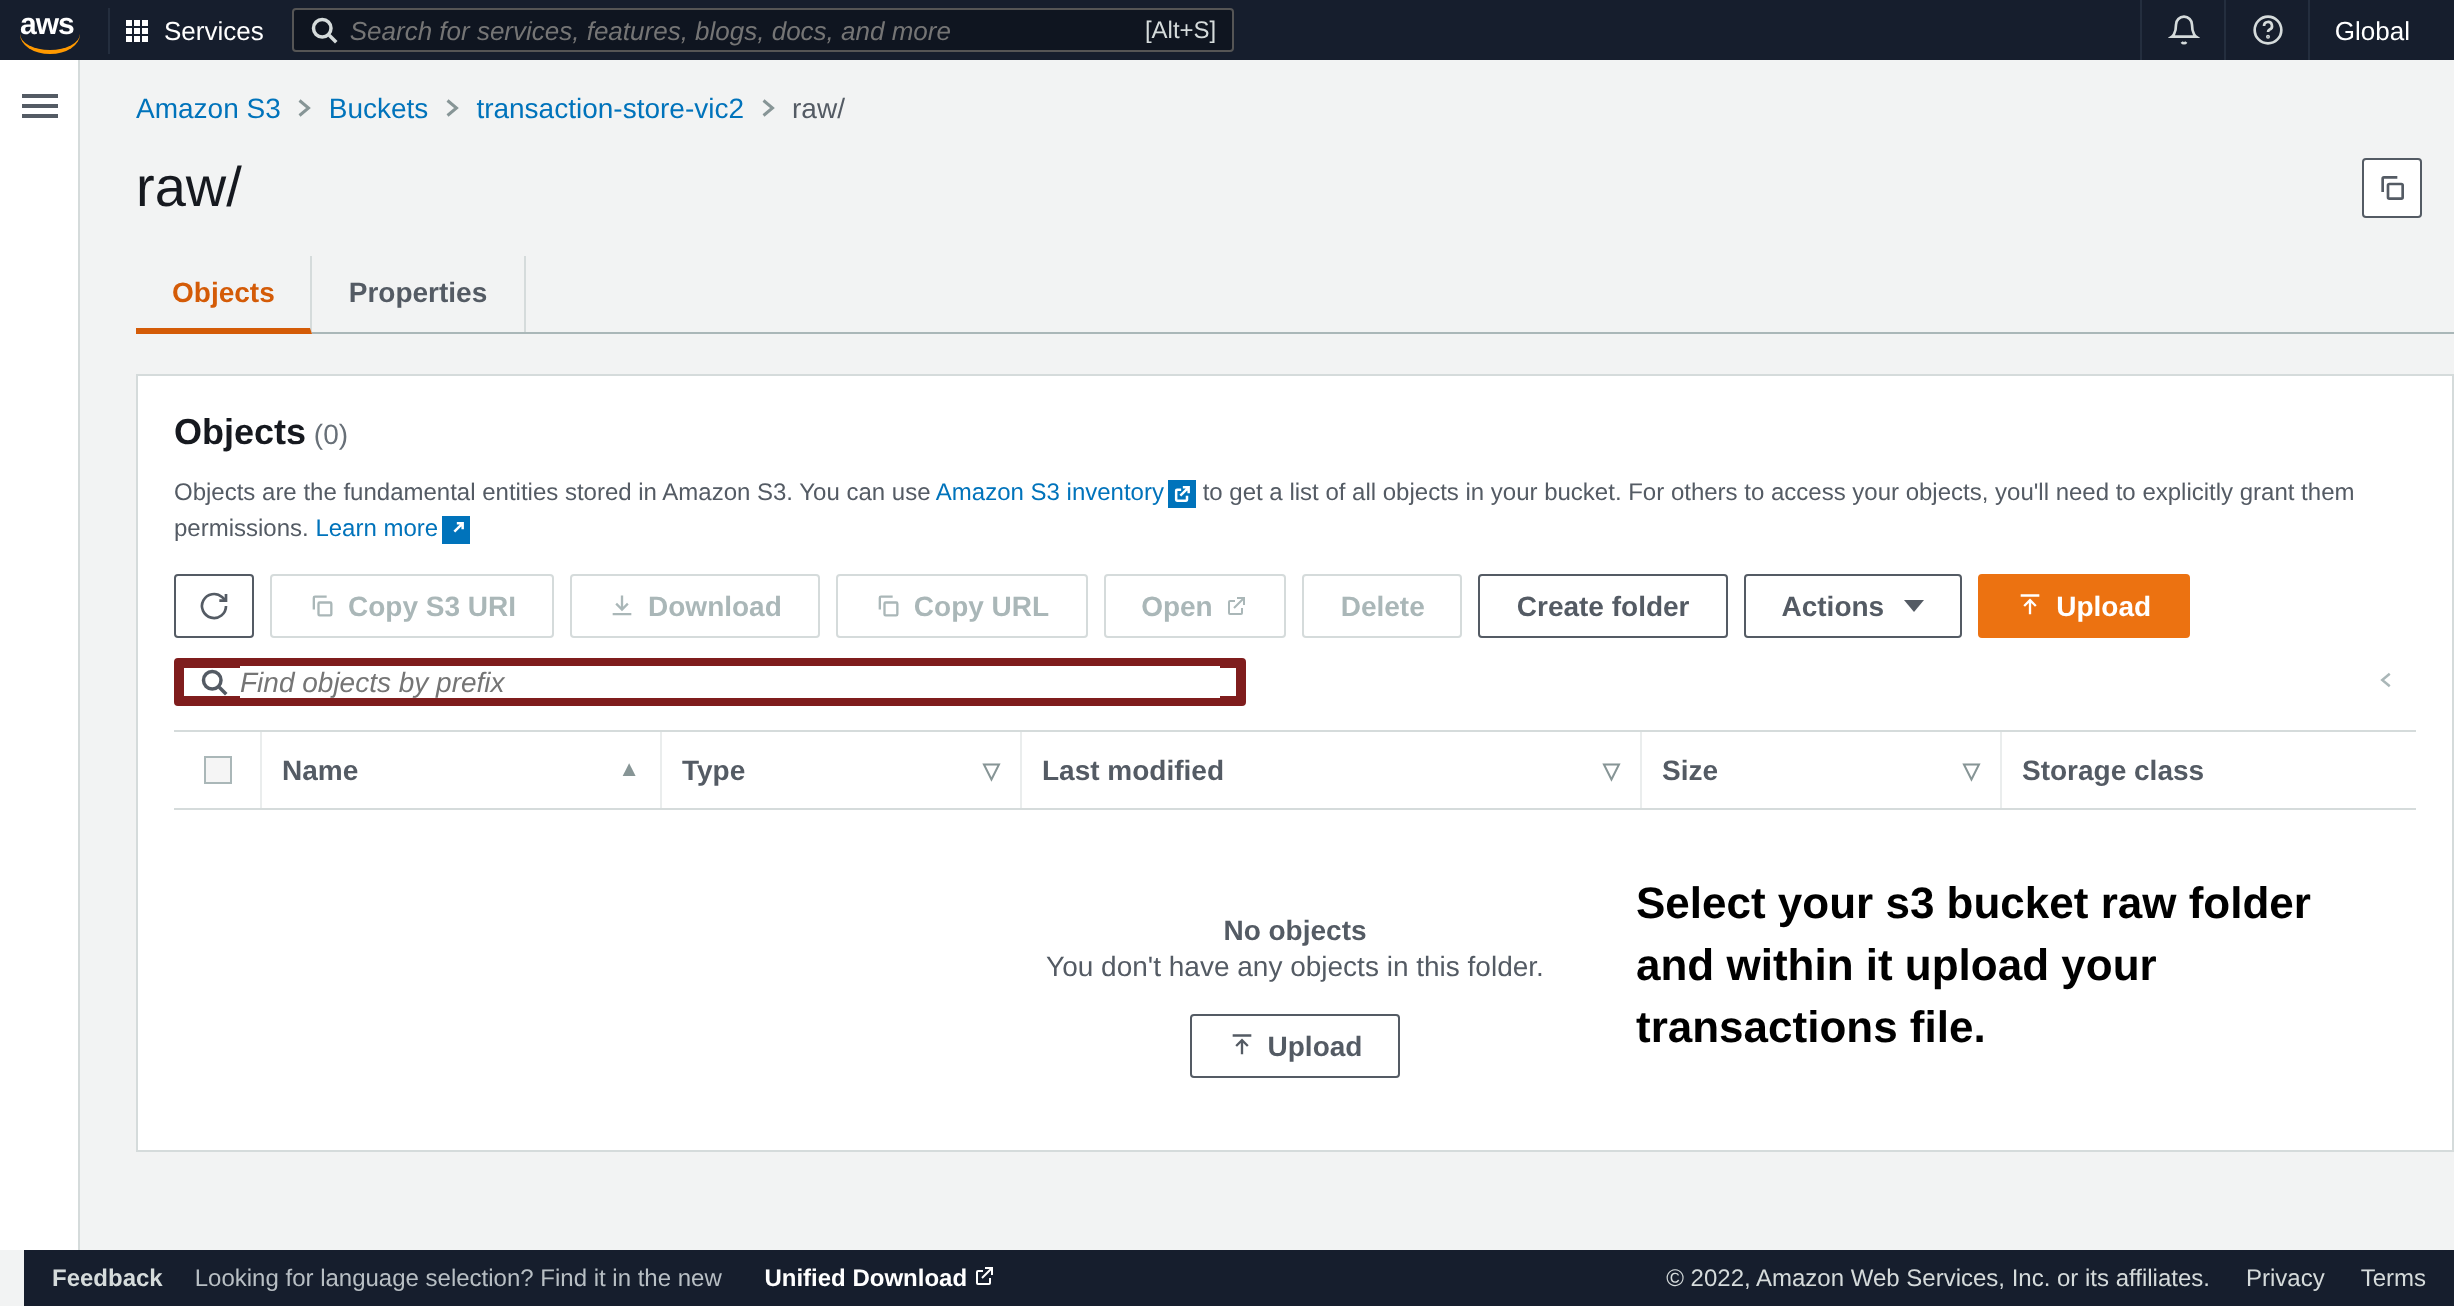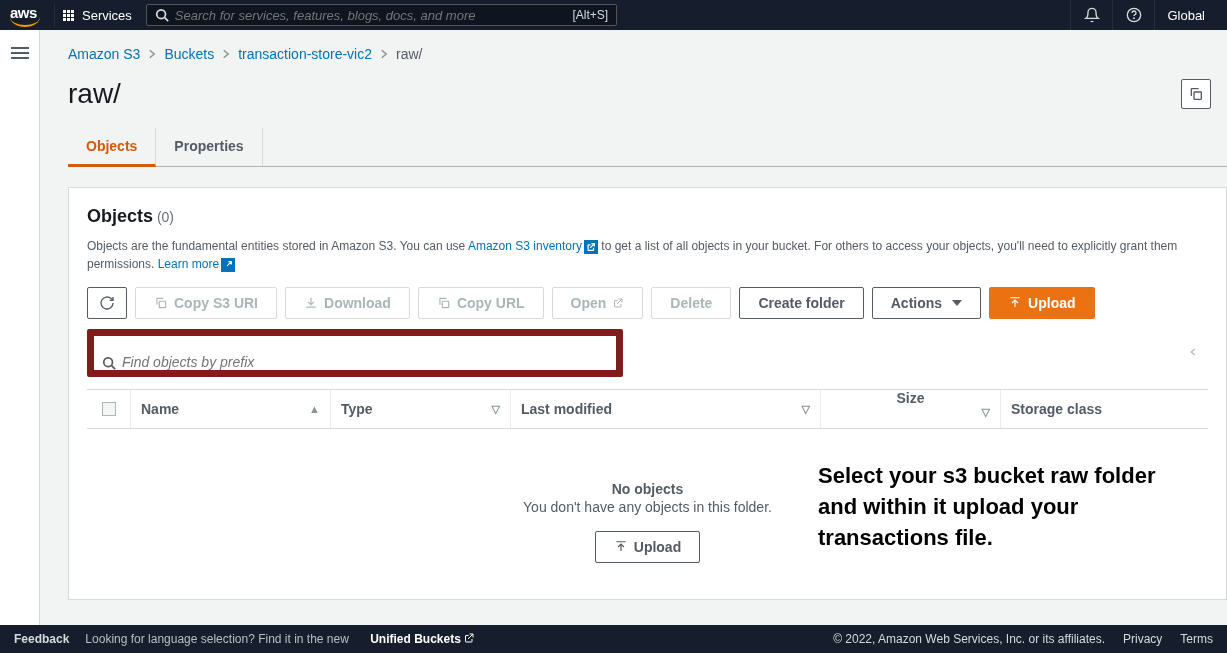--- a/index.html
+++ b/index.html
@@ -54,45 +54,45 @@
   .toolbar { display: flex; flex-wrap: wrap; gap: 8px; margin-top: 14px; align-items: center; }
   .btn { height: 32px; padding: 0 18px; border: 1px solid #545b64; background: #fff; font-size: 14px; font-weight: bold; color: #545b64; display: inline-flex; align-items: center; gap: 6px; cursor: pointer; border-radius: 2px; white-space: nowrap; }
   .btn.icon-only { padding: 0; width: 40px; justify-content: center; }
   .btn.disabled { color: #aab7b8; border-color: #d5dbdb; cursor: default; }
   .btn.disabled svg { stroke: #aab7b8; }
   .btn.primary { background: #ec7211; border-color: #ec7211; color: #fff; }
   .btn.primary svg { stroke: #fff; }
   .caret-down { width: 0; height: 0; border-left: 5px solid transparent; border-right: 5px solid transparent; border-top: 6px solid #545b64; margin-left: 4px; }
 
   .filter-row { display: flex; align-items: center; margin-top: 10px; gap: 10px; }
-  .filter-input-wrap { flex: 0 0 536px; max-width: 536px; display: flex; align-items: flex-end; border: 7px solid #7f1d1d; height: 48px; padding: 0 8px; border-radius: 2px; }
+  .filter-input-wrap { flex: 0 0 536px; max-width: 536px; display: flex; align-items: center; border: 5px solid #7f1d1d; height: 24px; padding: 0 8px; border-radius: 2px; }
   .filter-input { flex: 1; border: none; outline: none; font-size: 14px; font-style: italic; color: #555; margin-left: 6px; }
   .paginate { margin-left: auto; margin-right: 10px; display: flex; align-items: center; gap: 14px; }
   .pg { font-size: 18px; color: #aab7b8; cursor: pointer; }
 
   
   .table-head { display: flex; align-items: center; border-top: 1px solid #d5dbdb; border-bottom: 1px solid #d5dbdb; margin-top: 12px; height: 40px; font-size: 14px; font-weight: bold; color: #545b64; }
   .th { display: flex; align-items: center; padding: 0 10px; border-right: 1px solid #eaeded; height: 100%; }
   .th .sort { margin-left: auto; font-size: 11px; color: #879596; }
   .th-check { width: 44px; justify-content: center; }
   .th-name { width: 200px; }
   .th-type { width: 180px; }
   .th-mod { width: 310px; }
-  .th-size { width: 180px; flex-direction: column; }
+  .th-size { width: 180px; }
   .th-class { flex: 1; border-right: none; }
   .checkbox { width: 14px; height: 14px; border: 1px solid #aab7b8; background: #f5f5f5; }
 
   .empty-area { position: relative; padding: 20px 0 36px; margin-top: 32px; }
   .empty-center { text-align: center; }
   .empty-title { font-weight: bold; color: #545b64; margin-bottom: 2px; }
   .empty-sub { color: #545b64; font-size: 14px; margin-bottom: 16px; }
   .annotation { position: absolute; right: 10px; top: 0; width: 380px; font-size: 22px; font-weight: bold; line-height: 1.4; color: #000; }
 
   
-  .footer { position: fixed; bottom: 0; left: 0; right: 0; height: 28px; background: #161e2d; color: #d5dbdb; display: flex; align-items: center; padding: 0 14px; font-size: 12px; }
+  .footer { position: fixed; bottom: 0; left: 12px; right: 0; height: 28px; background: #161e2d; color: #d5dbdb; display: flex; align-items: center; padding: 0 14px; font-size: 12px; }
   .footer .fspacer { flex: 1; }
   .footer a { color: #d5dbdb; margin-left: 18px; }
   .footer .lang-hint { margin-left: 16px; color: #b8bfc4; }
   .footer .us-link { color: #fff; font-weight: bold; }
   .ext-icon-sm { display: inline-flex; width: 12px; height: 12px; vertical-align: -1px; margin-left: 2px; }
 </style>
 </head>
 <body>
 
 <div class="top-nav">
@@ -307,21 +307,21 @@
       <div class="annotation">Select your s3 bucket raw folder and within it upload your transactions file.</div>
     </div>
 
   </div>
 </div>
 
 <div class="footer">
   <a style="margin-left:0;font-weight:bold;">Feedback</a>
   <span class="lang-hint">
     <span>Looking for language selection? Find it in the new </span>
-    <a class="us-link"><span>Unified Buckets</span><span class="ext-icon-sm">
+    <a class="us-link"><span>Unified Download</span><span class="ext-icon-sm">
           <svg width="12" height="12" viewBox="0 0 24 24" fill="none" stroke="#fff" stroke-width="2">
             <path d="M10 14 L20 4 M13 4h7v7 M18 14v5a1 1 0 0 1-1 1H6a1 1 0 0 1-1-1V8a1 1 0 0 1 1-1h5"></path>
           </svg>
         </span></a>
   </span>
   <div class="fspacer"></div>
   <span>© 2022, Amazon Web Services, Inc. or its affiliates.</span>
   <a>Privacy</a>
   <a>Terms</a>
 </div>

